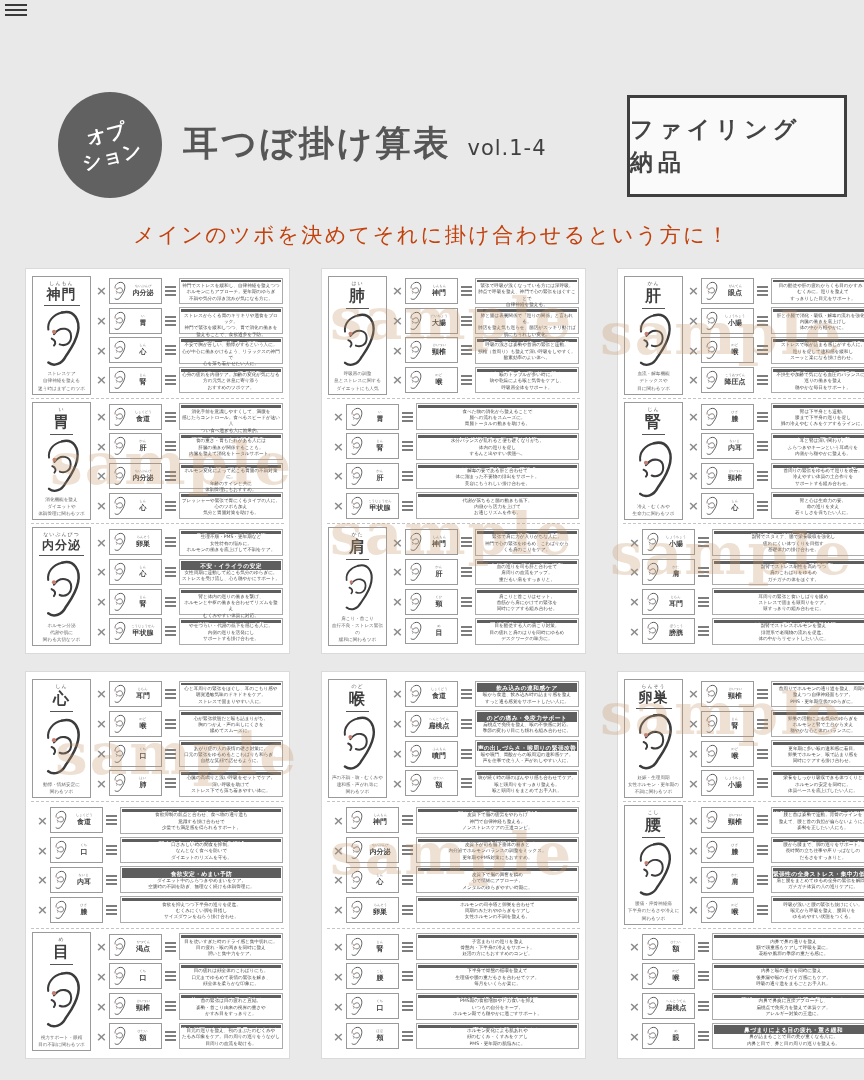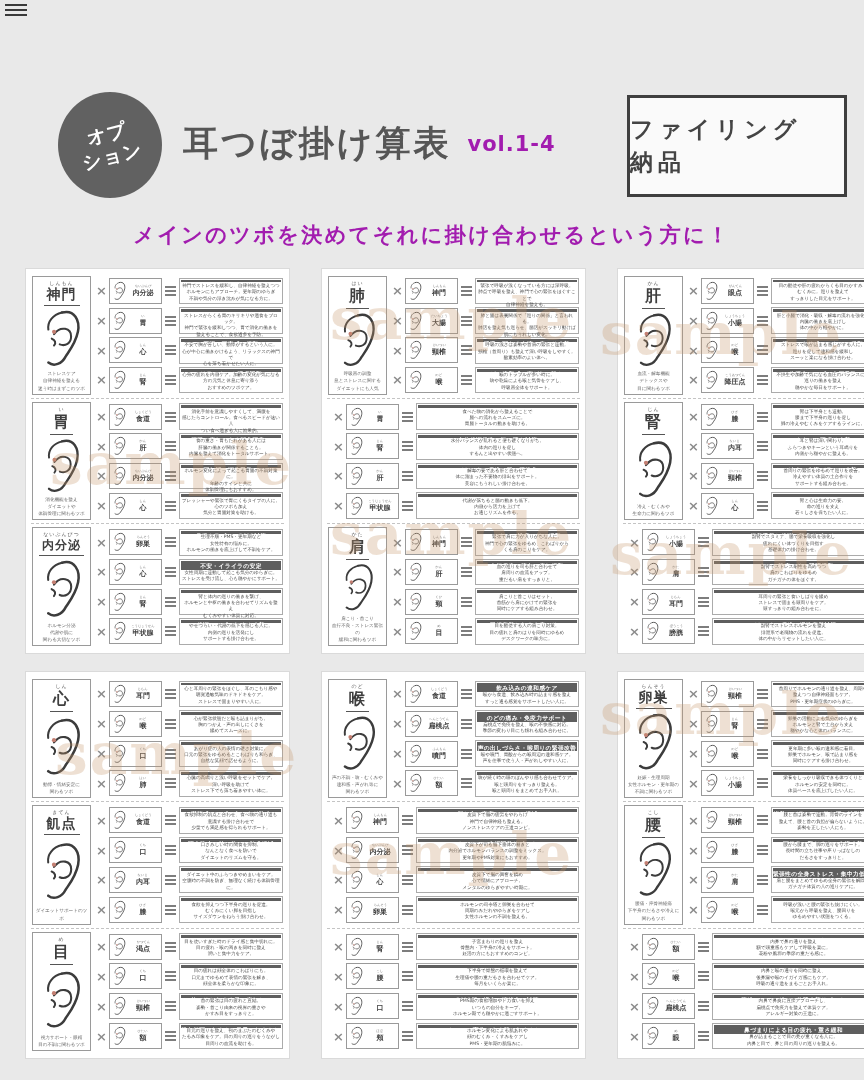--- a/index.html
+++ b/index.html
@@ -8,28 +8,28 @@
 
   
   .corner-mark{position:absolute;left:5px;top:4px;width:22px;height:14px;
     background:repeating-linear-gradient(to bottom,#3a3a3a 0 2px,transparent 2px 5px);}
 
   
   .badge{position:absolute;left:58px;top:92px;width:104px;height:106px;border-radius:50%;
     background:#616161;display:flex;align-items:center;justify-content:center;}
   .badge-text{color:#fff;font-weight:bold;font-size:19px;line-height:1.2;text-align:center;
     transform:rotate(-14deg);letter-spacing:1px;}
-  .title-wrap{position:absolute;left:183px;top:120px;display:flex;align-items:flex-start;}
+  .title-wrap{position:absolute;left:183px;top:120px;display:flex;align-items:center;}
   .main-title{font-size:35px;font-weight:bold;color:#565656;letter-spacing:3px;}
-  .vol{font-size:21px;font-weight:bold;color:#a21caf;margin-left:16px;margin-bottom:3px;letter-spacing:1px;margin-top:12px;}
+  .vol{font-size:21px;font-weight:normal;color:#404040;margin-left:16px;margin-bottom:3px;letter-spacing:1px;margin-top:12px;}
   .filing-box{position:absolute;left:627px;top:95px;width:214px;height:96px;border:3px solid #3f3f3f;
     background:#fafafa;display:flex;flex-direction:column;align-items:flex-start;justify-content:center;}
   .filing-line{font-size:23px;font-weight:bold;color:#444;letter-spacing:5px;line-height:1.45;}
   .subtitle{position:absolute;left:0;top:221px;width:864px;text-align:center;font-size:21px;
-    font-weight:bold;color:#a21caf;letter-spacing:2.5px;}
+    font-weight:normal;color:#c2410c;letter-spacing:2.5px;}
 
   
   .wm{position:absolute;font-family:"DejaVu Serif","Liberation Serif",serif;font-size:58px;
     font-weight:bold;color:rgba(200,152,108,0.30);pointer-events:none;z-index:5;letter-spacing:2px;}
 
   
   #panels-grid{position:absolute;left:25px;top:268px;display:grid;
     grid-template-columns:repeat(3,265px);grid-template-rows:386px 388px;gap:17px 31px;}
   .panel{background:#fff;border:1px solid #dadada;box-sizing:border-box;
     display:flex;flex-direction:column;padding:4px 5px;}
@@ -1046,28 +1046,20 @@
                 <div class="result-body">
                   <div>心臓の高鳴りと浅い呼吸をセットでケア。</div>
                   <div>深い呼吸を助けて</div>
                   <div>ストレス下でも落ち着きやすい体に。</div>
                 </div>
               </div>
             </div>
           </div>
         </div>
         <div class="psection">
-          <div class="main-box">
-            <div class="main-furi">きてん</div>
-            <div class="main-name mn-mid">飢点</div>
-            <svg class="big-ear" viewBox="0 0 40 54">
-              <use href="#ear-shape"></use>
-            </svg>
-            <div class="caption">ダイエットサポートのツボ</div>
-          </div>
           <div class="rows">
             <div class="combo-row">
               <span class="times">×</span>
               <div class="point-box">
                 <svg class="small-ear" viewBox="0 0 40 54">
                   <use href="#ear-shape"></use>
                 </svg>
                 <div class="pt-label">
                   <div class="pt-furi">しょくどう</div>
                   <div class="pt-name">食道</div>

